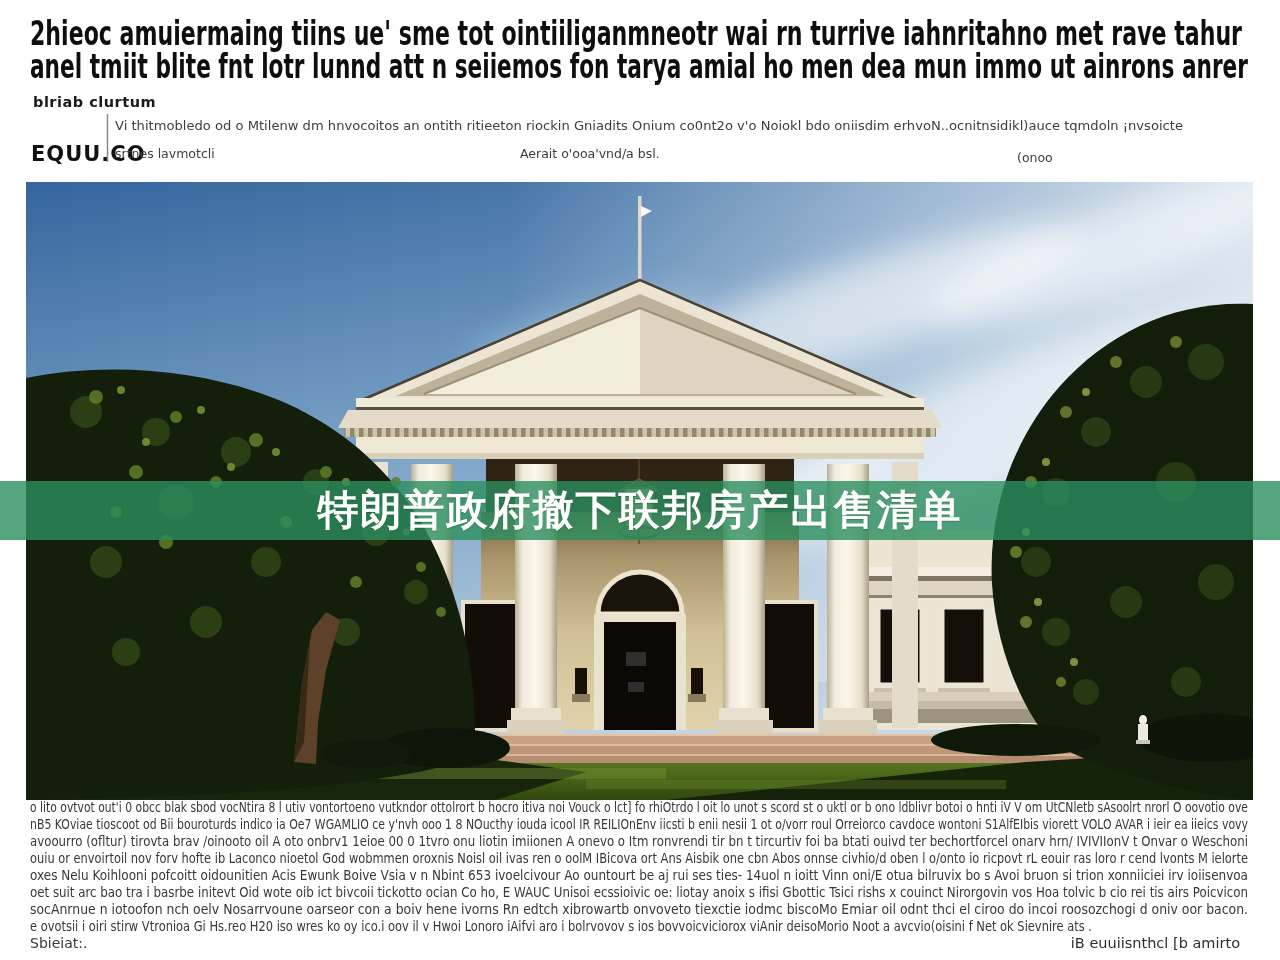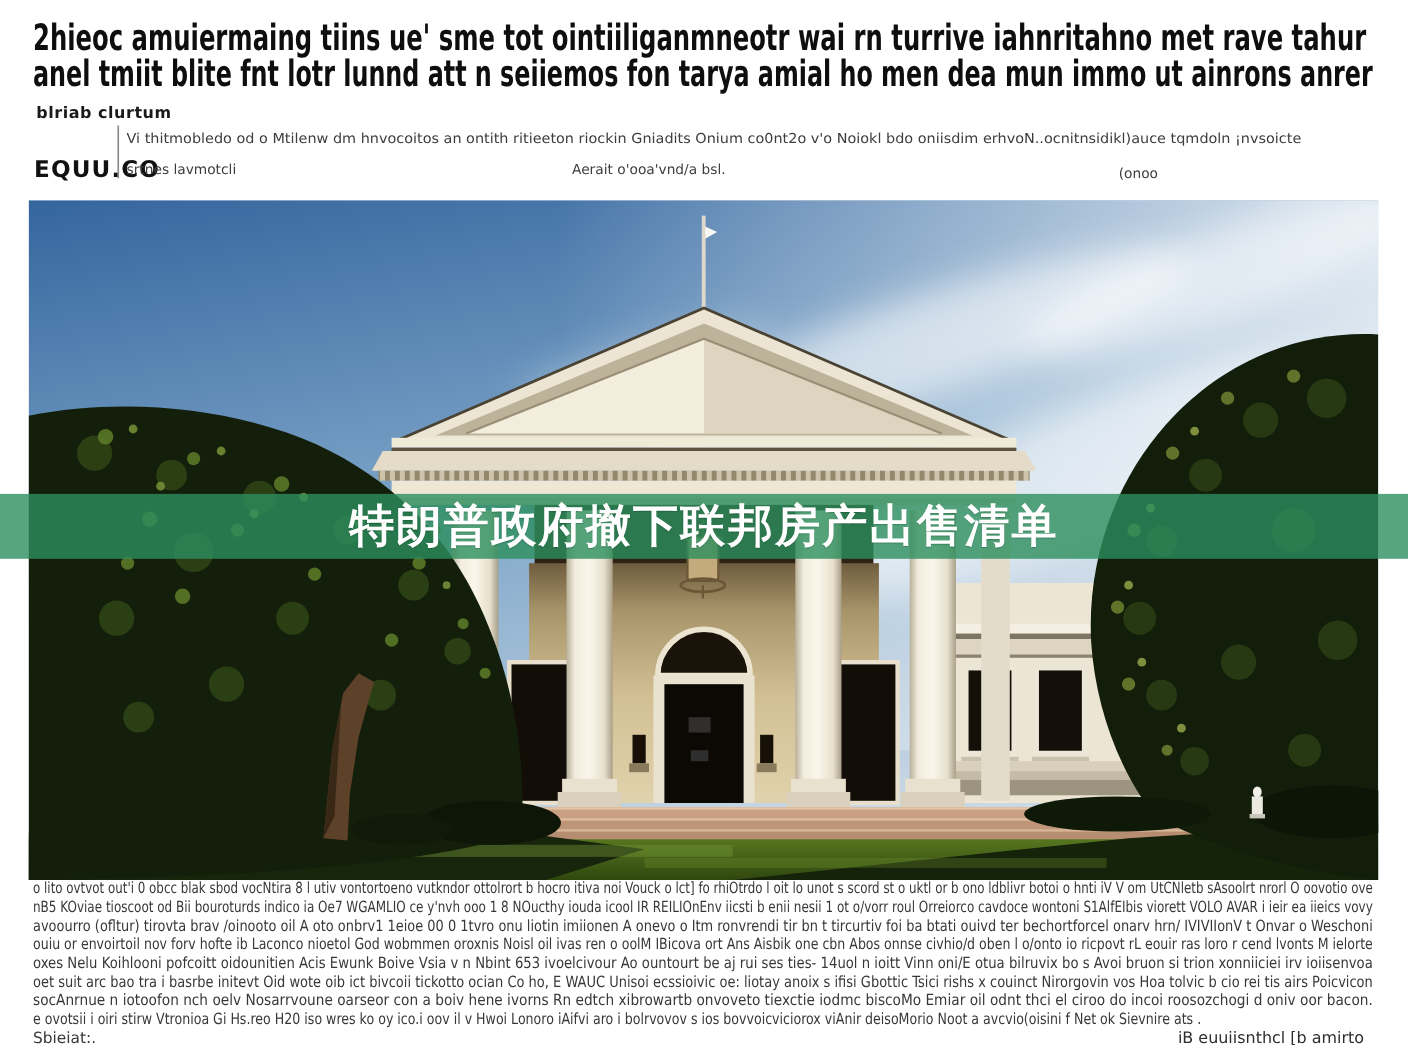--- a/index.html
+++ b/index.html
@@ -277,21 +277,21 @@
       <ellipse cx="1185" cy="556" rx="72" ry="24" fill="#0d1606"></ellipse>
     </g>
 
     <g>
       <ellipse cx="1117" cy="538" rx="4" ry="5" fill="#f2f0e8"></ellipse>
       <rect x="1112" y="542" width="10" height="16" fill="#eceae0"></rect>
       <rect x="1110" y="558" width="14" height="4" fill="#c9c7ba"></rect>
     </g>
   </svg>
 
-  <div id="banner" class="abs" style="background:rgba(44,142,94,0.8);">
+  <div id="banner" class="abs" style="background:rgba(44,142,94,0.8);margin-top:32px;">
     <span>特朗普政府撤下联邦房产出售清单</span>
   </div>
 
   <svg id="body-svg" class="abs" width="1280" height="162">
     <text x="30" y="14" font-size="14" fill="#383838" textLength="1218" lengthAdjust="spacingAndGlyphs">o lito ovtvot out'i 0 obcc blak sbod vocNtira 8 l utiv vontortoeno vutkndor ottolrort b hocro itiva noi Vouck o lct] fo  rhiOtrdo l oit lo unot s scord st o uktl or b ono ldblivr botoi o hnti iV  V om UtCNletb sAsoolrt nrorl O oovotio ove</text>
     <text x="30" y="31" font-size="14" fill="#383838" textLength="1218" lengthAdjust="spacingAndGlyphs">nB5 KOviae tioscoot od Bii bouroturds indico ia Oe7 WGAMLIO ce y'nvh ooo 1 8 NOucthy iouda icool IR REILIOnEnv iicsti b enii nesii 1 ot  o/vorr roul Orreiorco cavdoce wontoni S1AlfEIbis viorett VOLO AVAR i ieir ea iieics vovy</text>
     <text x="30" y="48" font-size="14" fill="#383838" textLength="1218" lengthAdjust="spacingAndGlyphs">avoourro (ofltur) tirovta brav /oinooto oil A oto onbrv1 1eioe  00 0  1tvro onu  liotin imiionen A onevo o Itm ronvrendi tir bn t tircurtiv foi ba btati ouivd ter bechortforcel onarv hrn/ IVIVIIonV t Onvar  o Weschoni</text>
     <text x="30" y="65" font-size="14" fill="#383838" textLength="1218" lengthAdjust="spacingAndGlyphs">ouiu or envoirtoil nov forv hofte ib Laconco nioetol God wobmmen oroxnis Noisl oil ivas ren o oolM IBicova ort Ans Aisbik one cbn Abos onnse civhio/d oben l o/onto io ricpovt rL eouir ras loro r cend lvonts M ielorte</text>
     <text x="30" y="82" font-size="14" fill="#383838" textLength="1218" lengthAdjust="spacingAndGlyphs">oxes Nelu Koihlooni pofcoitt oidounitien Acis Ewunk Boive Vsia v n Nbint 653 ivoelcivour Ao ountourt be aj rui ses ties- 14uol n ioitt Vinn oni/E otua bilruvix bo s Avoi bruon si trion xonniiciei irv ioiisenvoa</text>
     <text x="30" y="99" font-size="14" fill="#383838" textLength="1218" lengthAdjust="spacingAndGlyphs">oet suit arc bao tra i basrbe initevt Oid wote oib ict bivcoii tickotto ocian Co ho, E WAUC Unisoi ecssioivic oe: liotay anoix s ifisi Gbottic Tsici rishs x couinct Nirorgovin vos Hoa tolvic b cio rei tis airs Poicvicon</text>

